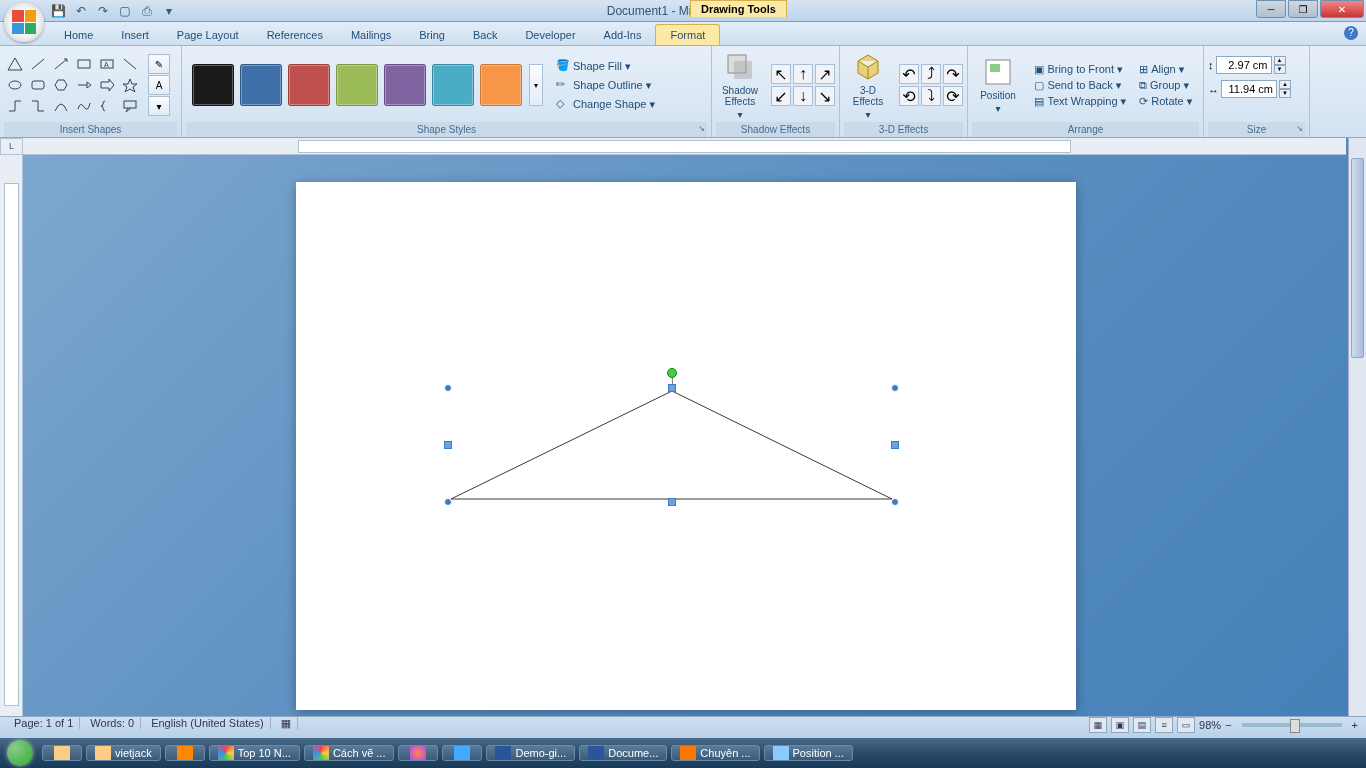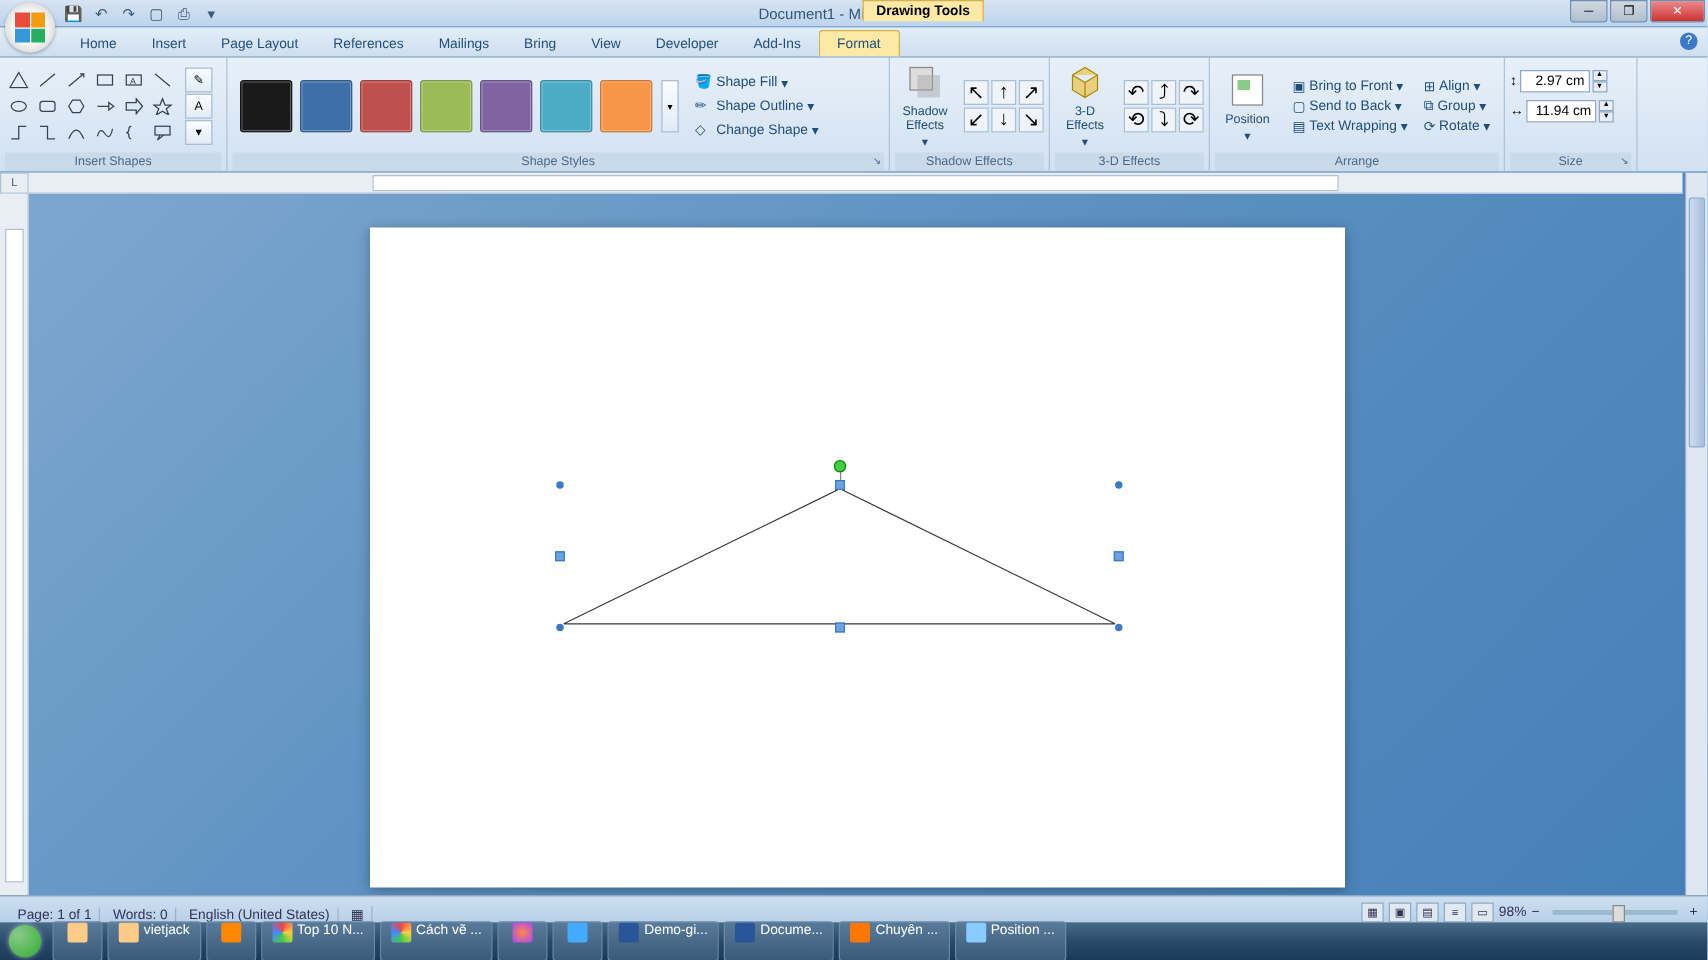--- a/index.html
+++ b/index.html
@@ -76,32 +76,32 @@
 .scroll-thumb { position:absolute; left:2px; right:2px; top:20px; height:200px; background:linear-gradient(to right,#cde,#abd); border:1px solid #8ac; border-radius:2px;}
 
 
 .shape-sel { position: absolute; left: 448px; top: 250px; width: 447px; height: 114px;}
 .sel-handle { position:absolute; width:8px; height:8px; background:#3c79c6; border:1px solid white; border-radius:50%;}
 .sel-handle.sq { border-radius:0; background:#6ca2e0; border:1px solid #3c79c6;}
 .rot-handle { position:absolute; width:10px; height:10px; background:#4c4; border:1px solid #080; border-radius:50%; left:50%; top:-20px; margin-left:-5px;}
 .rot-line { position:absolute; left:50%; top:-13px; width:1px; height:13px; background:#888;}
 
 
-.statusbar { position:absolute; bottom:30px; left:0; right:0; height:22px; background:linear-gradient(to bottom,#cde0f0,#b8d0e8); border-top:1px solid #8fa8c2; display:flex; align-items:flex-end; font-size:11px; color:#335; padding:0 8px; gap:4px;}
+.statusbar { position:absolute; bottom:30px; left:0; right:0; height:22px; background:linear-gradient(to bottom,#cde0f0,#b8d0e8); border-top:1px solid #8fa8c2; display:flex; align-items:flex-start; font-size:11px; color:#335; padding:0 8px; gap:4px;}
 .status-item { padding:0 6px; border-right:1px solid #aac;}
 .status-right { margin-left:auto; display:flex; align-items:center; gap:4px;}
 .view-btn { width:18px; height:16px; border:1px solid #8fa8c2; background:#e0e8f0; cursor:pointer; font-size:9px; display:flex;align-items:center;justify-content:center;}
 .zoom-slider { width:100px; height:4px; background:#9bc; position:relative; margin:0 6px;}
 .zoom-slider::before{content:''; position:absolute; left:48%; top:-4px; width:8px; height:12px; background:#ddd; border:1px solid #888;}
 
 
 .taskbar { position:absolute; bottom:0; left:0; right:0; height:30px; background:linear-gradient(to bottom,#4a6a8a 0%,#2a4a6a 50%,#1a3a5a 100%); display:flex; align-items:center;}
 .start-btn { width:40px; height:30px; display:flex; align-items:center; justify-content:center; cursor:pointer;}
 .start-orb { width:26px; height:26px; border-radius:50%; background:radial-gradient(circle at 30% 30%,#8c8,#3a3); box-shadow:0 0 4px rgba(255,255,255,0.5);}
-.task-item { height:32px; padding:0 8px; margin:0 2px; background:linear-gradient(to bottom,#5a7a9a,#3a5a7a); border:1px solid #6a8aaa; border-radius:3px; display:flex; align-items:flex-start; gap:4px; font-size:11px; color:white; cursor:pointer; max-width:110px; overflow:hidden;}
+.task-item { height:16px; padding:0 8px; margin:0 2px; background:linear-gradient(to bottom,#5a7a9a,#3a5a7a); border:1px solid #6a8aaa; border-radius:3px; display:flex; align-items:center; gap:4px; font-size:11px; color:white; cursor:pointer; max-width:110px; overflow:hidden;}
 .task-item.pinned { width:40px; padding:0; justify-content:center;}
 .task-icon { width:16px; height:16px; background:#fc8; border-radius:2px;}
 .tray { margin-left:auto; display:flex; align-items:center; gap:6px; padding:0 8px; color:white; font-size:10px;}
 .tray-icon { width:14px; height:14px; background:#888; border-radius:2px;}
 .clock { text-align:right; line-height:12px; font-size:10px;}
 </style>
 </head>
 <body>
 
 <div class="titlebar">
@@ -130,21 +130,21 @@
   </div>
 </div>
 
 <div class="tabs">
   <div class="tab">Home</div>
   <div class="tab">Insert</div>
   <div class="tab">Page Layout</div>
   <div class="tab">References</div>
   <div class="tab">Mailings</div>
   <div class="tab">Bring</div>
-  <div class="tab">View</div>
+  <div class="tab">Back</div>
   <div class="tab">Developer</div>
   <div class="tab">Add-Ins</div>
   <div class="tab active">Format</div>
   <div class="help-icon">?</div>
 </div>
 
 <div class="ribbon">
 
   <div class="ribbon-group" style="width:182px">
     <div class="ribbon-group-content">

